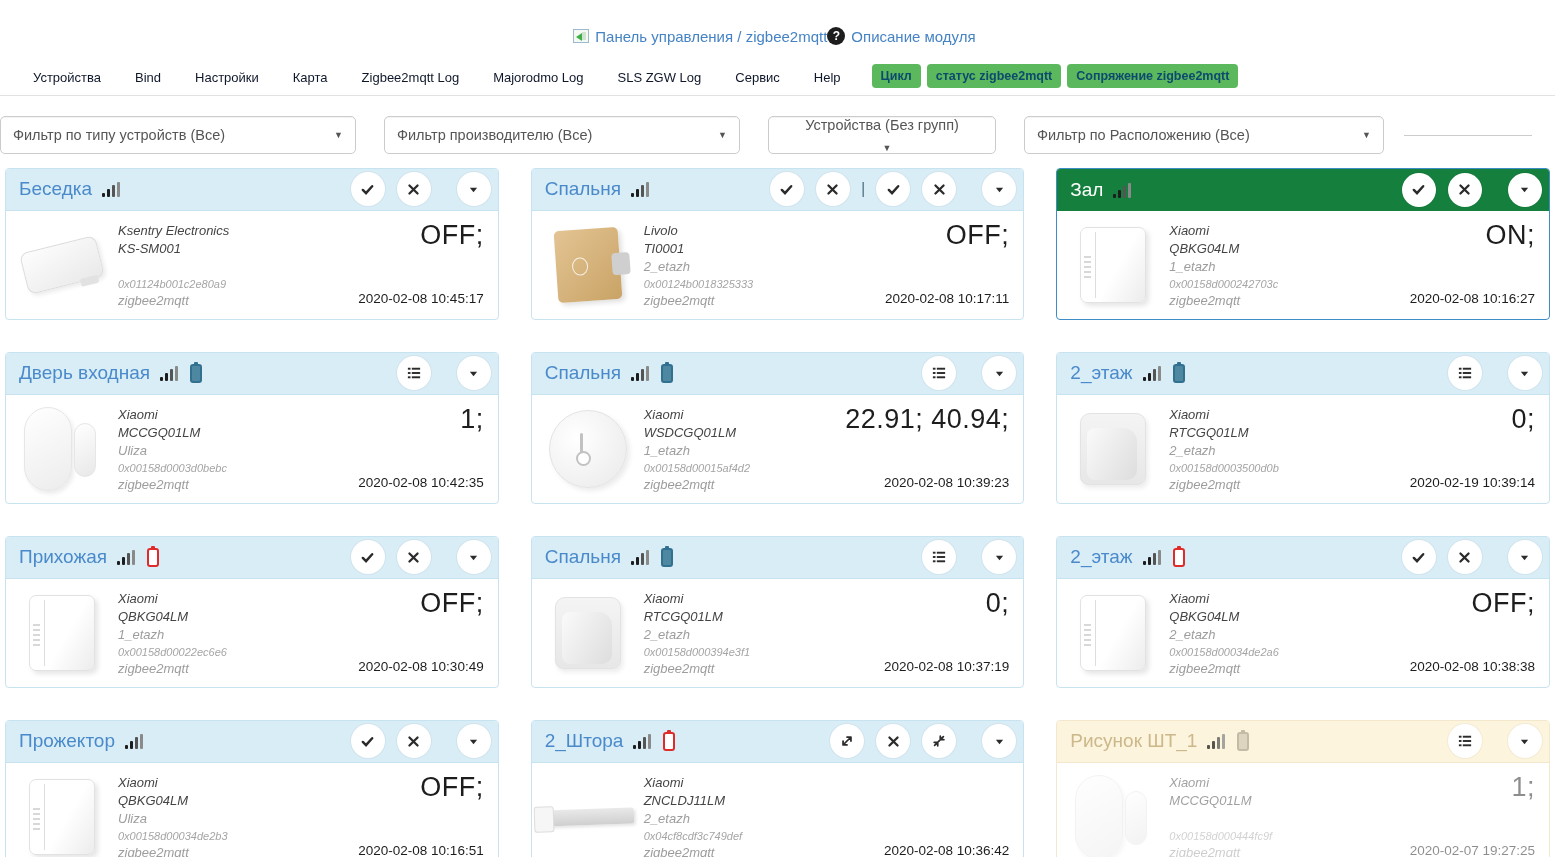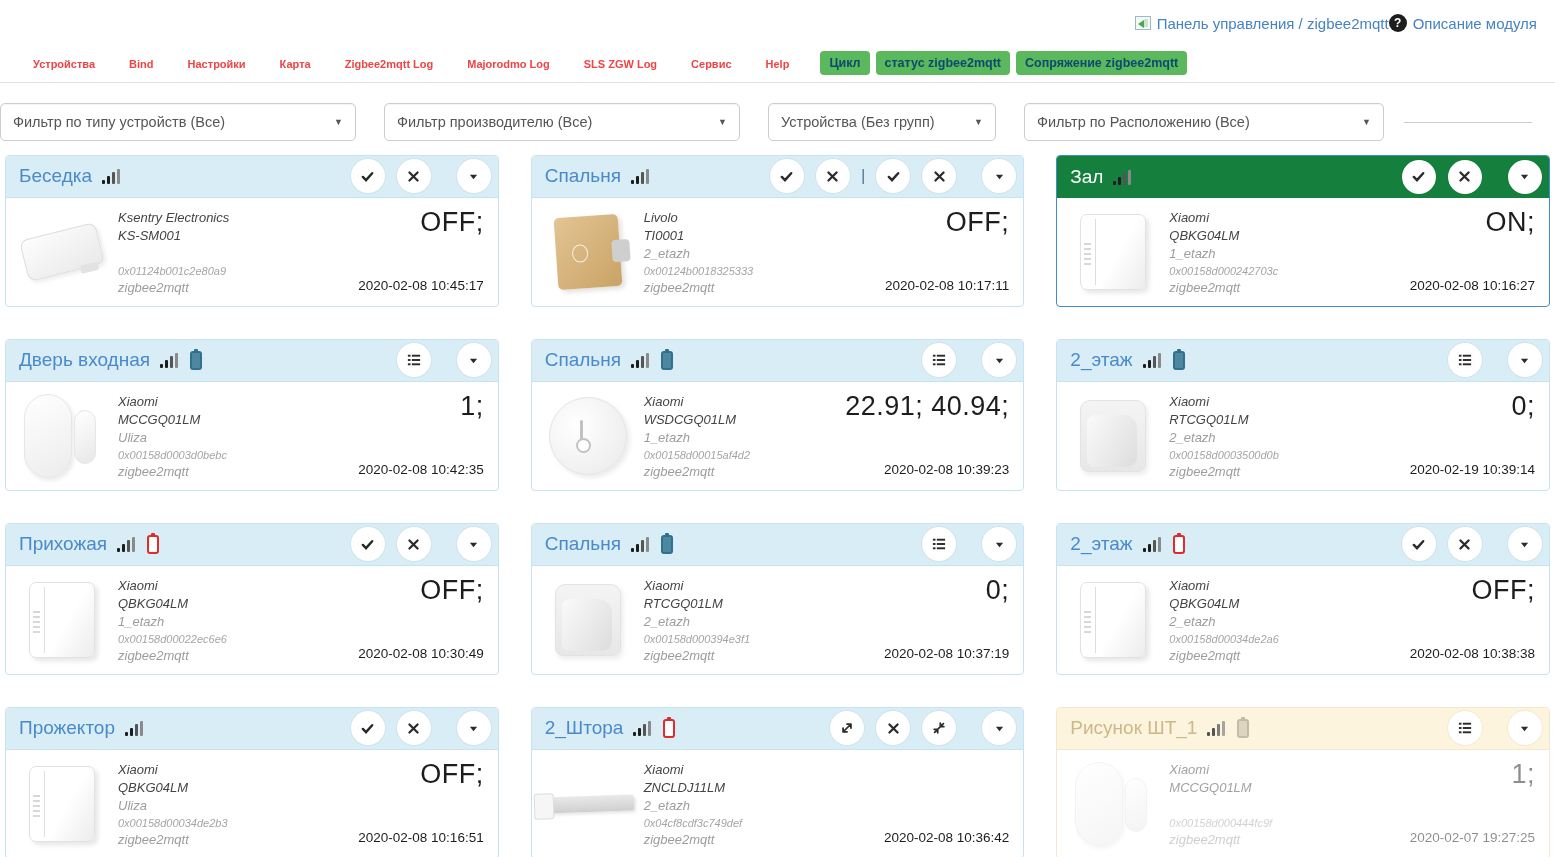--- a/index.html
+++ b/index.html
@@ -1,29 +1,29 @@
 <!DOCTYPE html>
 <html><head>
 <meta charset="utf-8">
 <style>
   * { margin:0; padding:0; box-sizing:border-box; }
   html,body { width:1555px; height:857px; background:#fff; font-family:"Liberation Sans", sans-serif; overflow:hidden; }
 
   
-  .topbar { display:flex; align-items:center; justify-content:flex-end; padding:14px 18px 4px 12px; }
+  .topbar { display:flex; align-items:center; justify-content:center; padding:14px 18px 4px 12px;margin-top:13px; }
   .breadcrumb-wrap { display:flex; align-items:center; gap:6px; color:#4583c4; font-size:15px; }
   .panel-icon { width:16px; height:14px; border:1px solid #9db9cf; background:#f4f9f4; position:relative; display:inline-block; }
   .panel-icon::before { content:""; position:absolute; left:2px; top:3px; border-style:solid; border-width:4px 6px 4px 0; border-color:transparent #3fae49 transparent transparent; }
   .panel-icon::after { content:""; position:absolute; right:2px; top:2px; bottom:2px; width:4px; background:#cfe3cf; }
   .help-wrap { display:flex; align-items:center; gap:6px; color:#4583c4; font-size:15px; }
   .qmark { width:18px; height:18px; border-radius:50%; background:#1d1d1d; color:#fff; font-size:12px; font-weight:bold; display:flex; align-items:center; justify-content:center; }
 
   
   .tabs-row { display:flex; align-items:center; padding:14px 10px 0 16px; border-bottom:1px solid #e2e2e2; height:47px; }
-  .tab { color:#ef4444; font-size:11px; padding:10px 17px 14px 17px; cursor:pointer; white-space:nowrap;font-weight:bold; }
+  .tab { color:#0f172a; font-size:13px; padding:10px 17px 14px 17px; cursor:pointer; white-space:nowrap; }
   .badges { display:flex; gap:6px; margin-left:14px; margin-bottom:6px; }
   .badge { background:#5cb85c; color:#0c4a6e; font-size:12.5px; font-weight:bold; padding:5px 9px; border-radius:4px; white-space:nowrap; }
 
   
   .filters-row { display:flex; align-items:center; gap:28px; padding:20px 16px 14px 0; }
   .select { height:38px; border:1px solid #ccc; border-radius:5px; background:#fff; display:flex; align-items:center; justify-content:space-between; padding:0 12px; color:#555; font-size:14.5px; box-shadow:inset 0 1px 1px rgba(0,0,0,.05); }
   .select .caret-char { font-size:9px; color:#555; margin-left:10px; }
   .underline-input { width:128px; border-bottom:1px solid #ccc; height:1px; align-self:center; margin-left:-8px; }
 
   
@@ -136,21 +136,21 @@
 
 <div id="filters" class="filters-row">
     <div class="select" style="width: 356px;">
       <span>Фильтр по типу устройств (Все)</span>
       <span class="caret-char">▼</span>
     </div>
     <div class="select" style="width: 356px;">
       <span>Фильтр производителю (Все)</span>
       <span class="caret-char">▼</span>
     </div>
-    <div class="select" style="width: 228px;">
+    <div class="select" style="width: 228px; flex-direction: column;">
       <span>Устройства (Без групп)</span>
       <span class="caret-char">▼</span>
     </div>
     <div class="select" style="width: 360px;">
       <span>Фильтр по Расположению (Все)</span>
       <span class="caret-char">▼</span>
     </div>
     <div class="underline-input"></div>
   </div>
 

